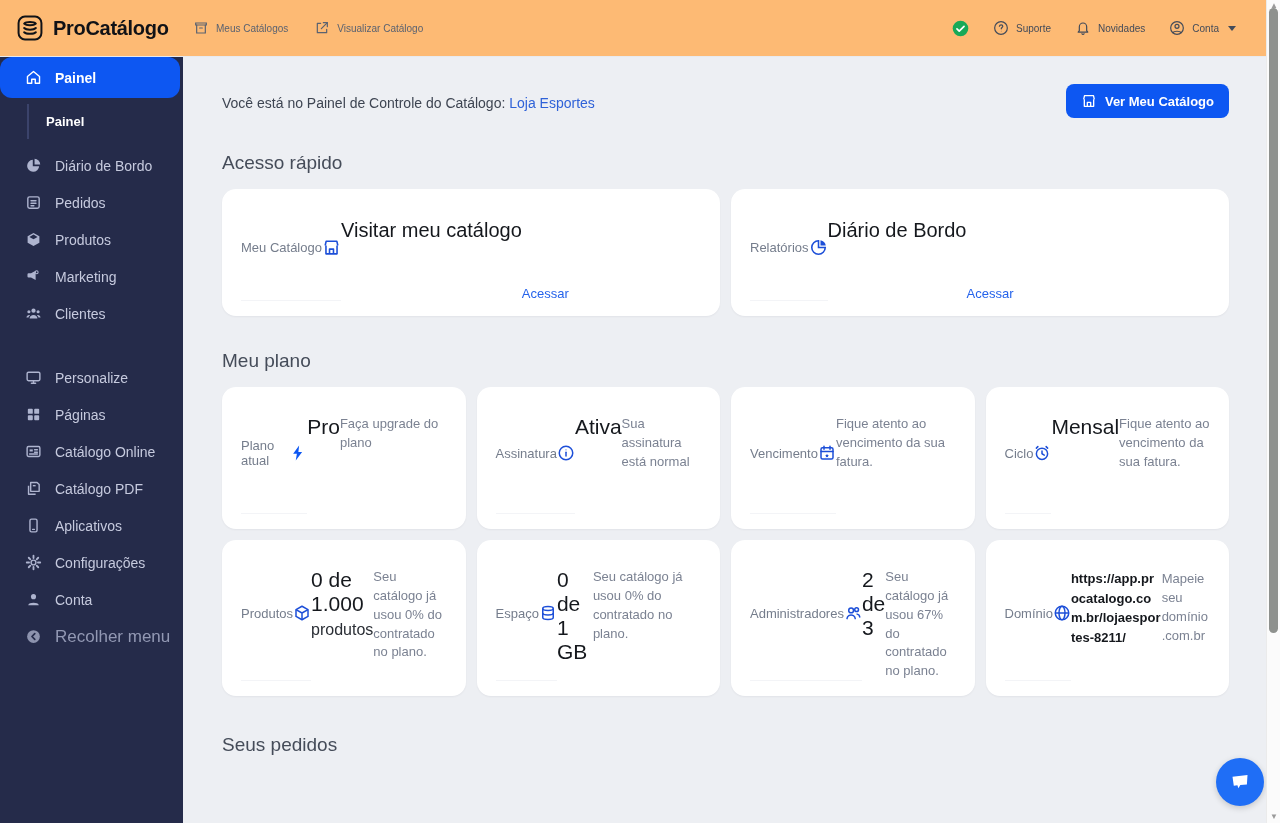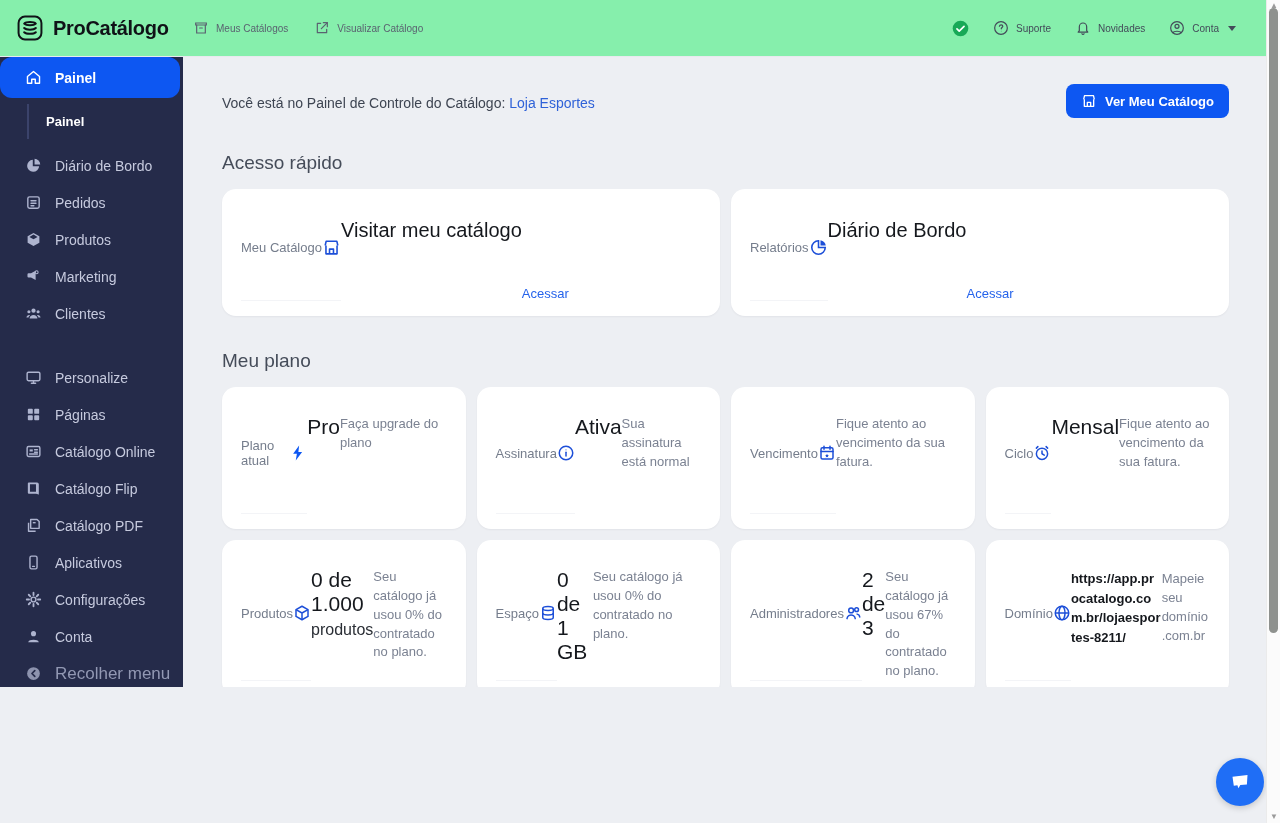--- a/index.html
+++ b/index.html
@@ -1,31 +1,31 @@
 <!DOCTYPE html>
 <html><head>
 <meta charset="utf-8">
 <style>
   * { box-sizing: border-box; margin: 0; padding: 0; }
   html,body { width:1280px; height:823px; overflow:hidden; }
   body { font-family: "Liberation Sans", sans-serif; background:#edeff3; color:#15181d; }
   .app { position:relative; width:1280px; height:823px; overflow:hidden; background:#edeff3; }
 
   
-  .topbar { height:57px; background:#86efac; border-bottom:1px solid #e8eaee; display:flex; align-items:center; padding:0 44px 0 16px; position:relative; z-index:2; }
+  .topbar { height:57px; background:#fdba74; border-bottom:1px solid #e8eaee; display:flex; align-items:center; padding:0 44px 0 16px; position:relative; z-index:2; }
   .brand { display:flex; align-items:center; gap:9px; width:167px; cursor:pointer; }
   .brand-name { font-size:20px; font-weight:800; color:#101217; letter-spacing:-0.3px; }
   .topnav { display:flex; align-items:center; gap:26px; margin-left:10px; }
   .topnav-item { display:flex; align-items:center; gap:7px; font-size:10px; color:#5a6270; cursor:pointer; }
   .top-right { margin-left:auto; display:flex; align-items:center; gap:24px; }
   .top-right .topnav-item { color:#434b59; }
   .caret { width:0; height:0; border-left:4px solid transparent; border-right:4px solid transparent; border-top:5px solid #434b59; margin-left:2px; }
 
   
-  .body-row { display:flex; height:630px; }
+  .body-row { display:flex; height:766px; }
 
   
   .sidebar { width:183px; background:#252b4a; flex:0 0 183px; padding-top:0; overflow:hidden; }
   .side-item { display:flex; align-items:center; gap:13px; padding:0 10px 0 25px; height:37px; font-size:14px; color:#c6cade; cursor:pointer; white-space:nowrap; }
   .side-item .ic { flex:0 0 auto; color:#aeb4cf; }
   .side-item.active { background:#0d57f2; color:#fff; border-radius:12px; margin:0 3px 0 0; height:41px; font-weight:600; }
   .side-item.active .ic { color:#fff; }
   .submenu { border-left:2px solid #3b436b; margin:6px 0 8px 27px; padding:2px 0; }
   .sub-item { padding:8px 0 8px 17px; font-size:13px; color:#b6bcd4; cursor:pointer; }
   .sub-item.current { color:#ffffff; font-weight:700; }
@@ -244,28 +244,20 @@
           <svg width="17" height="17" viewBox="0 0 24 24" fill="none" stroke="currentColor" stroke-width="2" stroke-linecap="round">
             <rect x="3" y="5" width="18" height="14" rx="2"></rect>
               <rect x="6.5" y="9" width="4.5" height="3" fill="currentColor" stroke="none"></rect>
               <path d="M13.5 9.5h4M13.5 13h4M6.5 15.5h11"></path>
           </svg>
         </span>
         <span>Catálogo Online</span>
       </div>
       <div class="side-item">
         <span class="ic">
-          <svg width="17" height="17" viewBox="0 0 24 24" fill="currentColor">
-            <path d="M5 3.5h12A2.5 2.5 0 0 1 19.5 6v14a.5.5 0 0 1-.8.4c-.8-.6-2-.9-3.2-.9H5.5A1.5 1.5 0 0 1 4 18V5A1.5 1.5 0 0 1 5 3.5zM7 6v10.5h8.5V6z" fill-rule="evenodd"></path>
-          </svg>
-        </span>
-        <span>Catálogo Flip</span>
-      </div>
-      <div class="side-item">
-        <span class="ic">
           <svg width="17" height="17" viewBox="0 0 24 24" fill="none" stroke="currentColor" stroke-width="2" stroke-linejoin="round">
             <path d="M8 3.5h9l3 3V16H8z"></path>
               <path d="M5 8v12h10"></path>
               <path d="M11 8h4"></path>
           </svg>
         </span>
         <span>Catálogo PDF</span>
       </div>
       <div class="side-item">
         <span class="ic">

